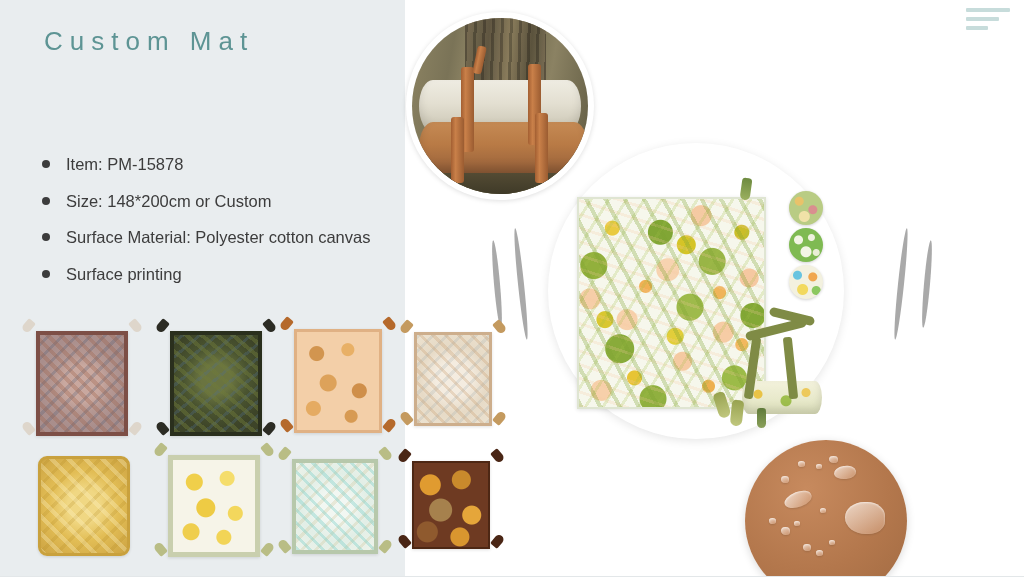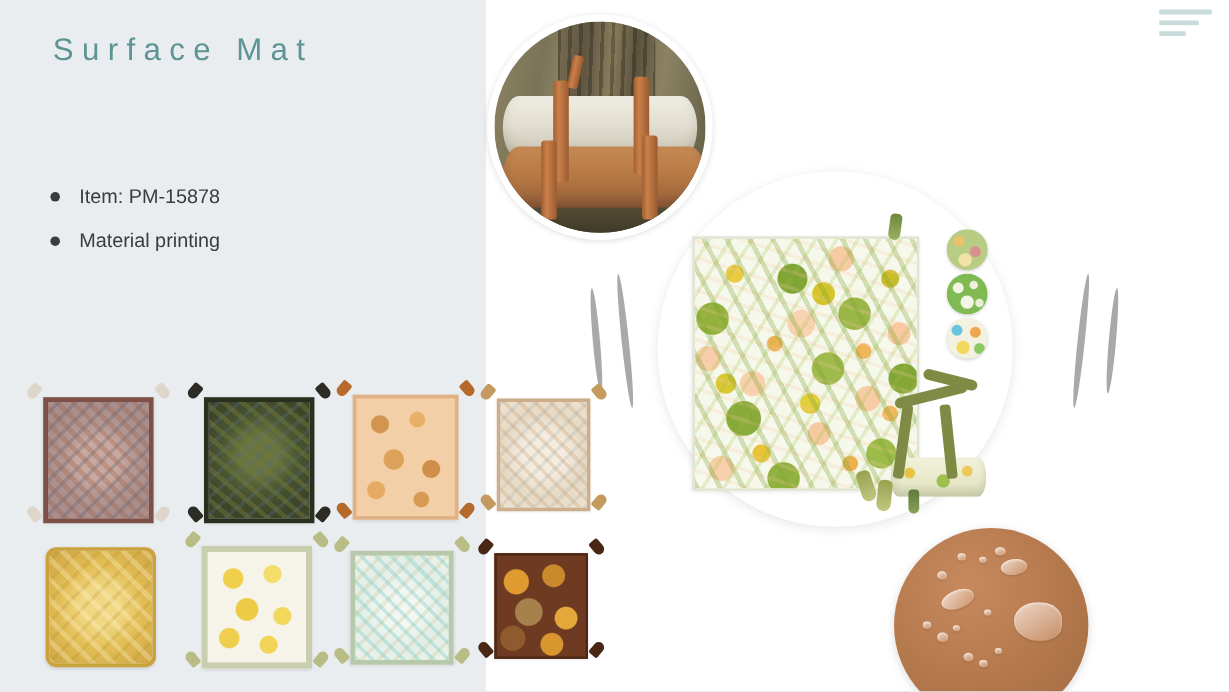--- a/index.html
+++ b/index.html
@@ -249,30 +249,38 @@
   .ts.bl{left:-8px;bottom:-10px;transform:rotate(140deg);}
   .ts.br{right:-8px;bottom:-10px;transform:rotate(-140deg);}
 </style>
 </head>
 <body>
 
 <div class="slide">
 
   <div class="sidebar"></div>
 
-  <div class="slide-title">Surface Mat</div>
+  <div class="slide-title">Custom Mat</div>
 
   <div class="bullets">
     <div class="bullet">
       <span class="dot"></span>
       <span>Item: PM-15878</span>
     </div>
     <div class="bullet">
       <span class="dot"></span>
-      <span>Material printing</span>
+      <span>Size:  148*200cm or Custom</span>
+    </div>
+    <div class="bullet">
+      <span class="dot"></span>
+      <span>Surface Material:  Polyester cotton canvas</span>
+    </div>
+    <div class="bullet">
+      <span class="dot"></span>
+      <span>Surface printing</span>
     </div>
   </div>
 
   <div class="menu-icon">
     <span></span>
     <span></span>
     <span></span>
   </div>
 
   <div class="photo-circle roll-photo">

